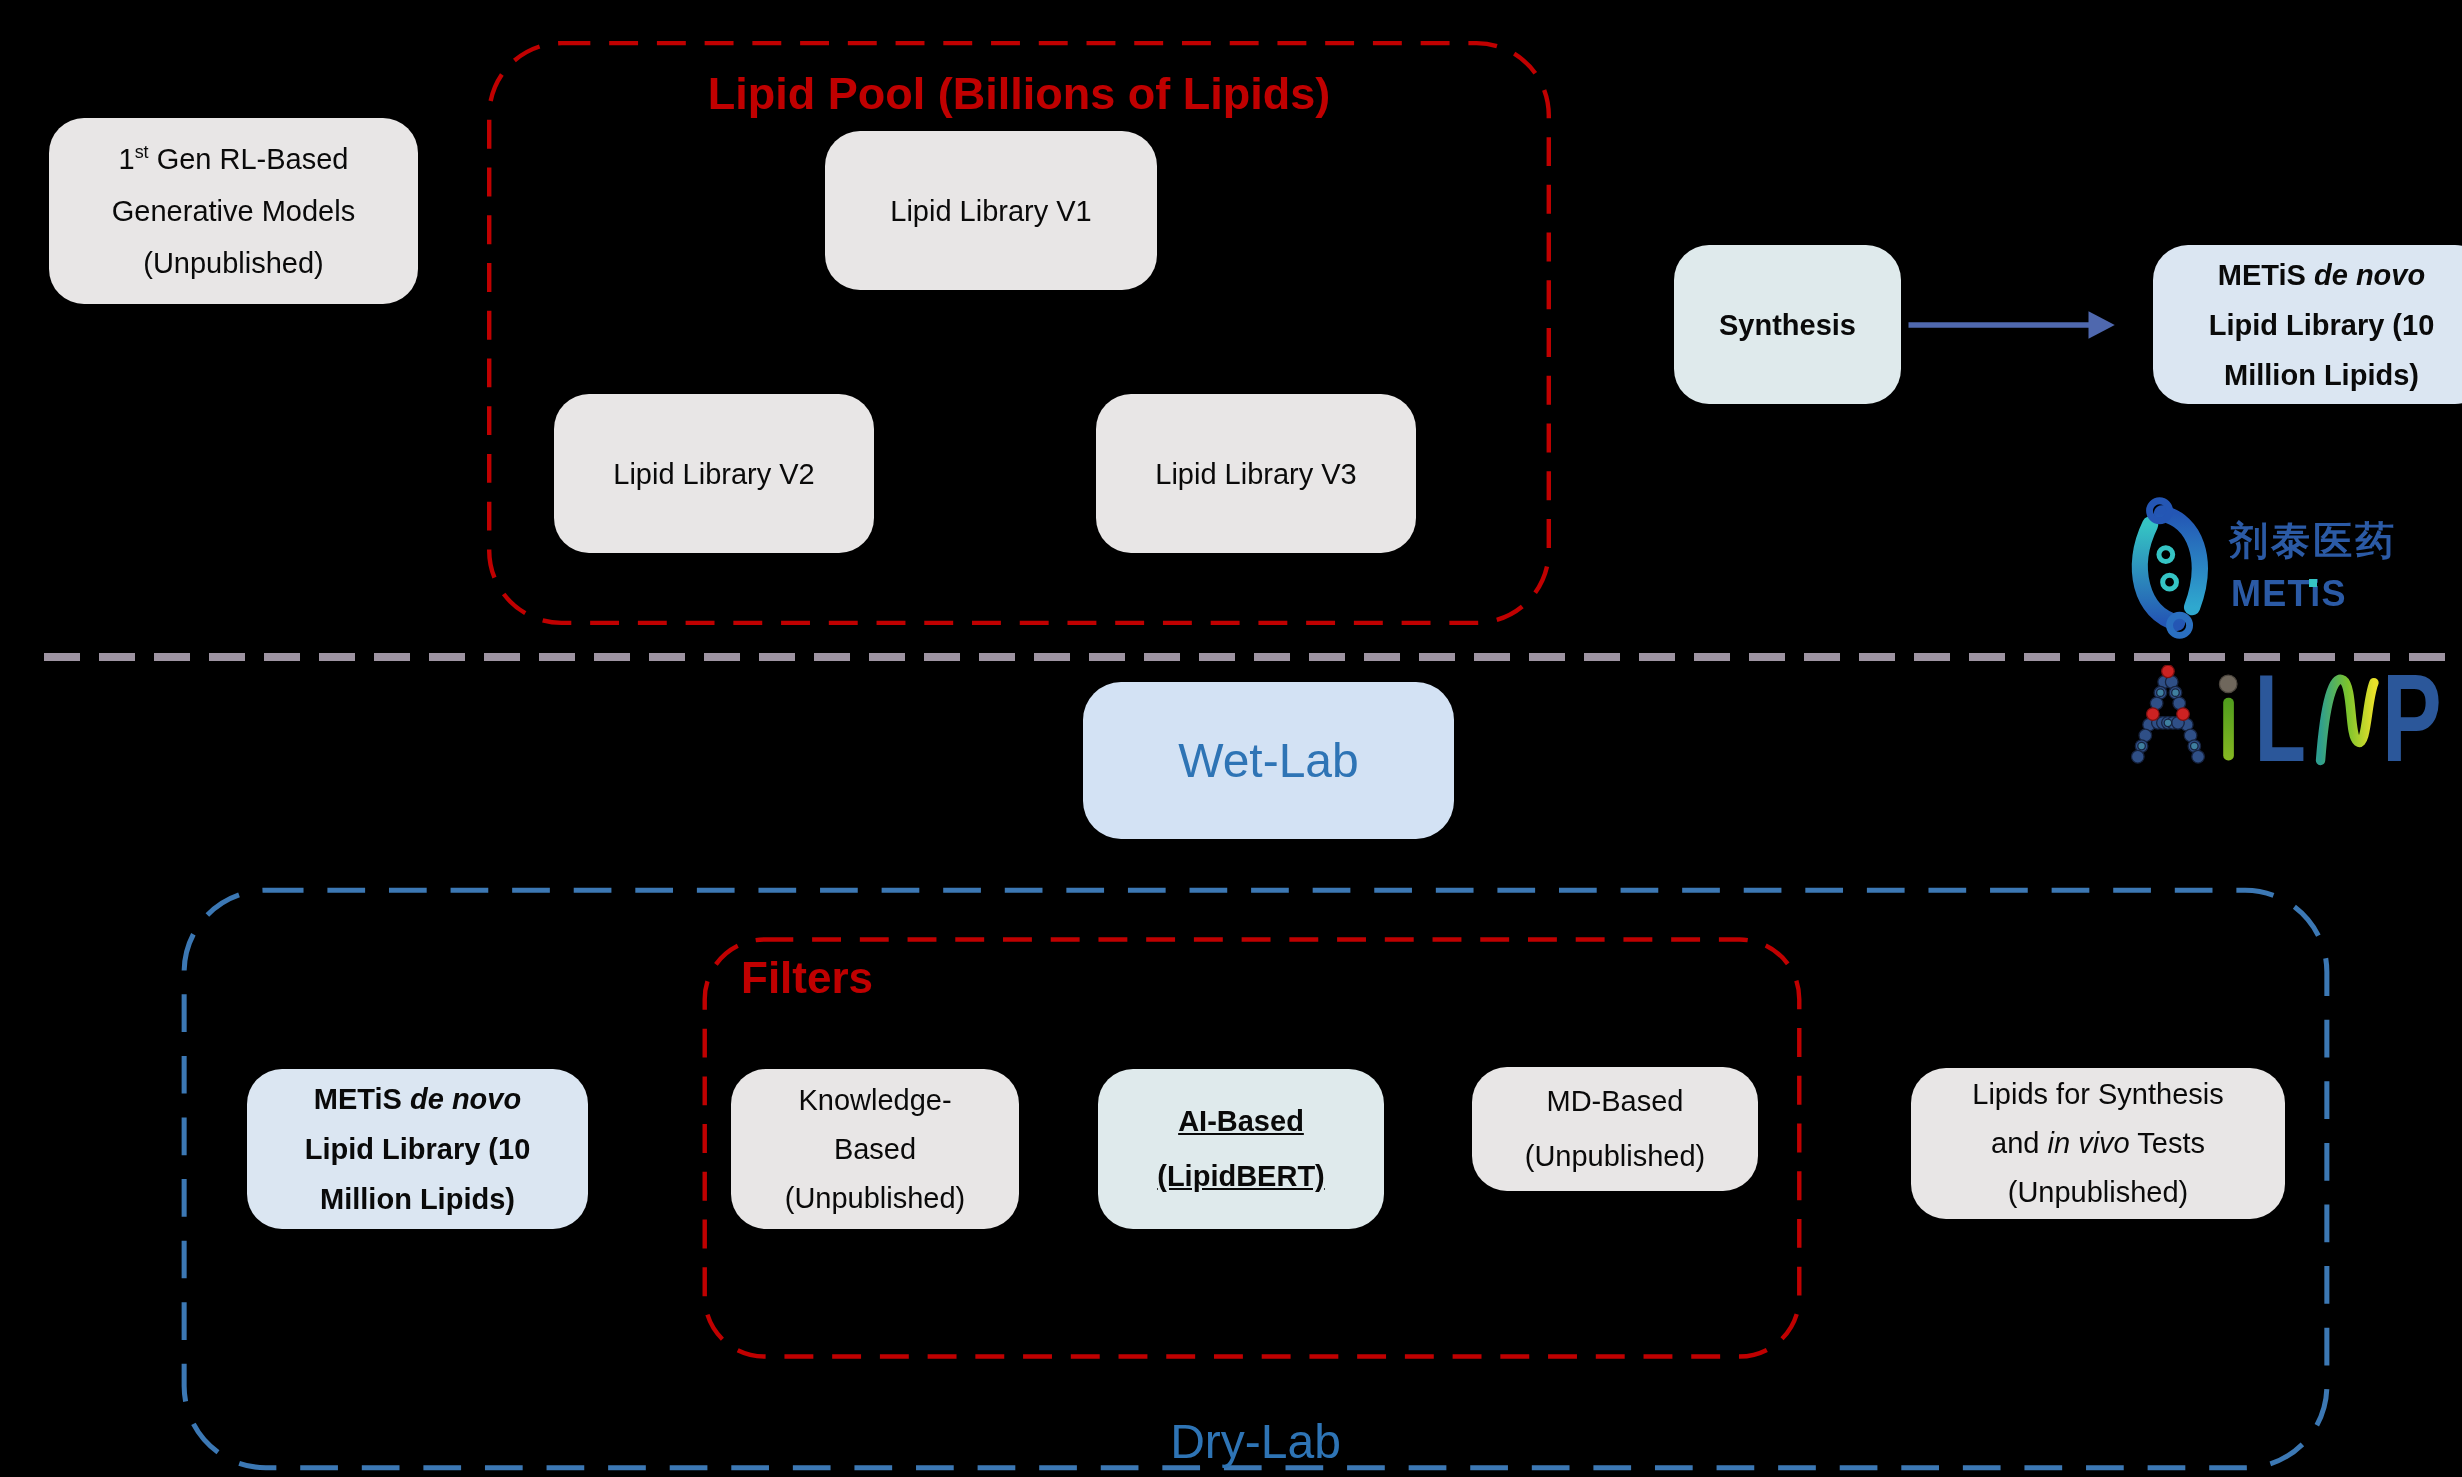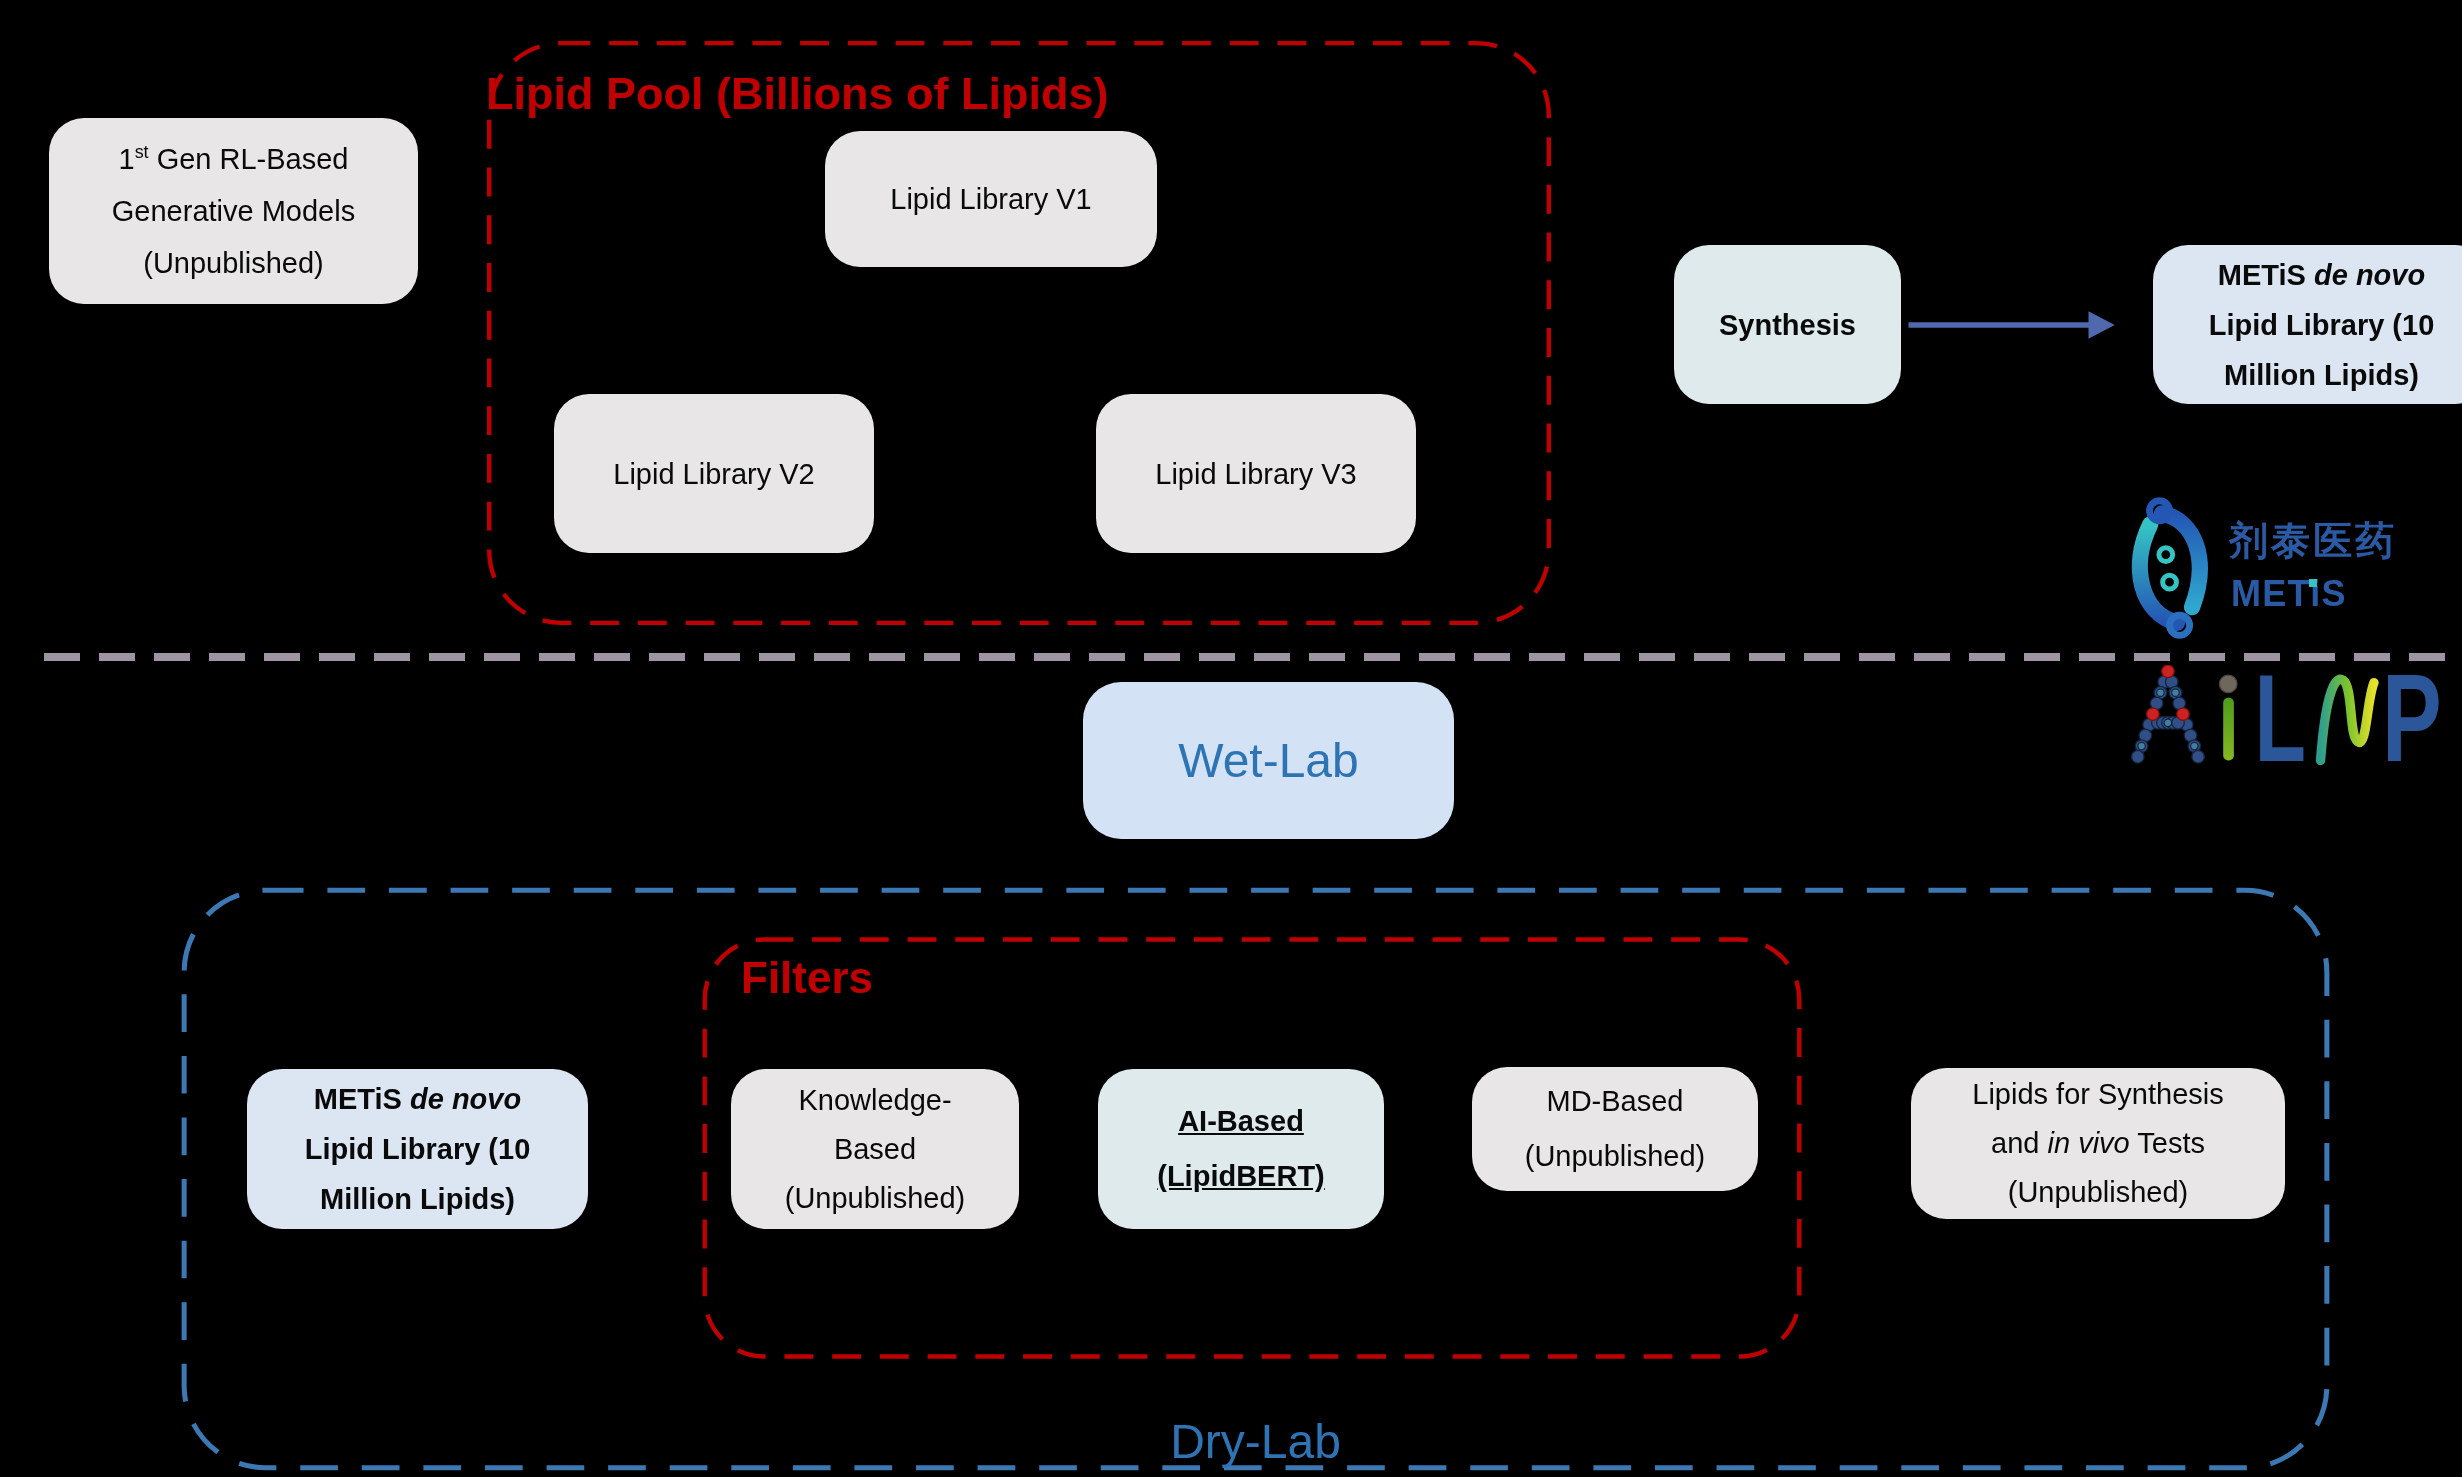--- a/index.html
+++ b/index.html
@@ -6,21 +6,21 @@
   body{font-family:"Liberation Sans", sans-serif;position:relative;}
   .abs{position:absolute;}
   .box{position:absolute;display:flex;flex-direction:column;align-items:center;justify-content:center;
        text-align:center;color:#0a0a0a;font-size:29px;line-height:52px;border-radius:35px;}
   .box.gray{background:#e8e6e6;}
   .box.blue{background:#dbe6f2;margin-left:40px;}
   .box.teal{background:#dfeaec;}
   .box.bold{font-weight:bold;}
   .italic{font-style:italic;}
   sup{font-size:0.62em;vertical-align:super;line-height:0;}
-  .pool-title{position:absolute;left:486px;top:68px;width:1066px;
+  .pool-title{position:absolute;left:486px;top:68px;width:1066px;text-align:center;
       color:#c00000;font-weight:bold;font-size:45px;}
   .filters-title{position:absolute;left:741px;top:953px;color:#c00000;font-weight:bold;font-size:44px;}
   .lab-text{color:#2e74b5;font-weight:normal;font-size:48px;}
   .wetlab{position:absolute;left:1083px;top:682px;width:371px;height:157px;background:#d3e2f4;
       border-radius:38px;display:flex;align-items:center;justify-content:center;}
   .drylab-label{position:absolute;left:181px;top:1382px;width:2149px;text-align:center;margin-top:32px;}
   .divider{position:absolute;left:44px;top:653px;width:2410px;height:8.2px;
       background:repeating-linear-gradient(90deg,#9e94a2 0 36px,transparent 36px 55px);}
   .metis-cn{position:absolute;left:2229px;top:514px;width:207px;color:#2b5aa5;font-size:39px;
       font-weight:600;letter-spacing:3.1px;}
@@ -37,21 +37,21 @@
   <div>(Unpublished)</div>
 </div>
 
 <div class="abs" style="left:486px;top:40px;">
   <svg width="1066" height="586" viewBox="0 0 1697 933">
     <rect x="5" y="5" width="1687" height="923" rx="115" fill="none" stroke="#c00000" stroke-width="7" stroke-dasharray="46 30"></rect>
   </svg>
 </div>
 <div class="pool-title">Lipid Pool (Billions of Lipids)</div>
 
-<div class="box gray" style="left:825px;top:131px;width:332px;height:136px;">
+<div class="box gray" style="left:825px;top:131px;width:332px;height:159px;">
   <div>Lipid Library V1</div>
 </div>
 <div class="box gray" style="left:554px;top:394px;width:320px;height:159px;">
   <div>Lipid Library V2</div>
 </div>
 <div class="box gray" style="left:1096px;top:394px;width:320px;height:159px;">
   <div>Lipid Library V3</div>
 </div>
 
 <div class="box teal bold" style="left:1674px;top:245px;width:227px;height:159px;">

